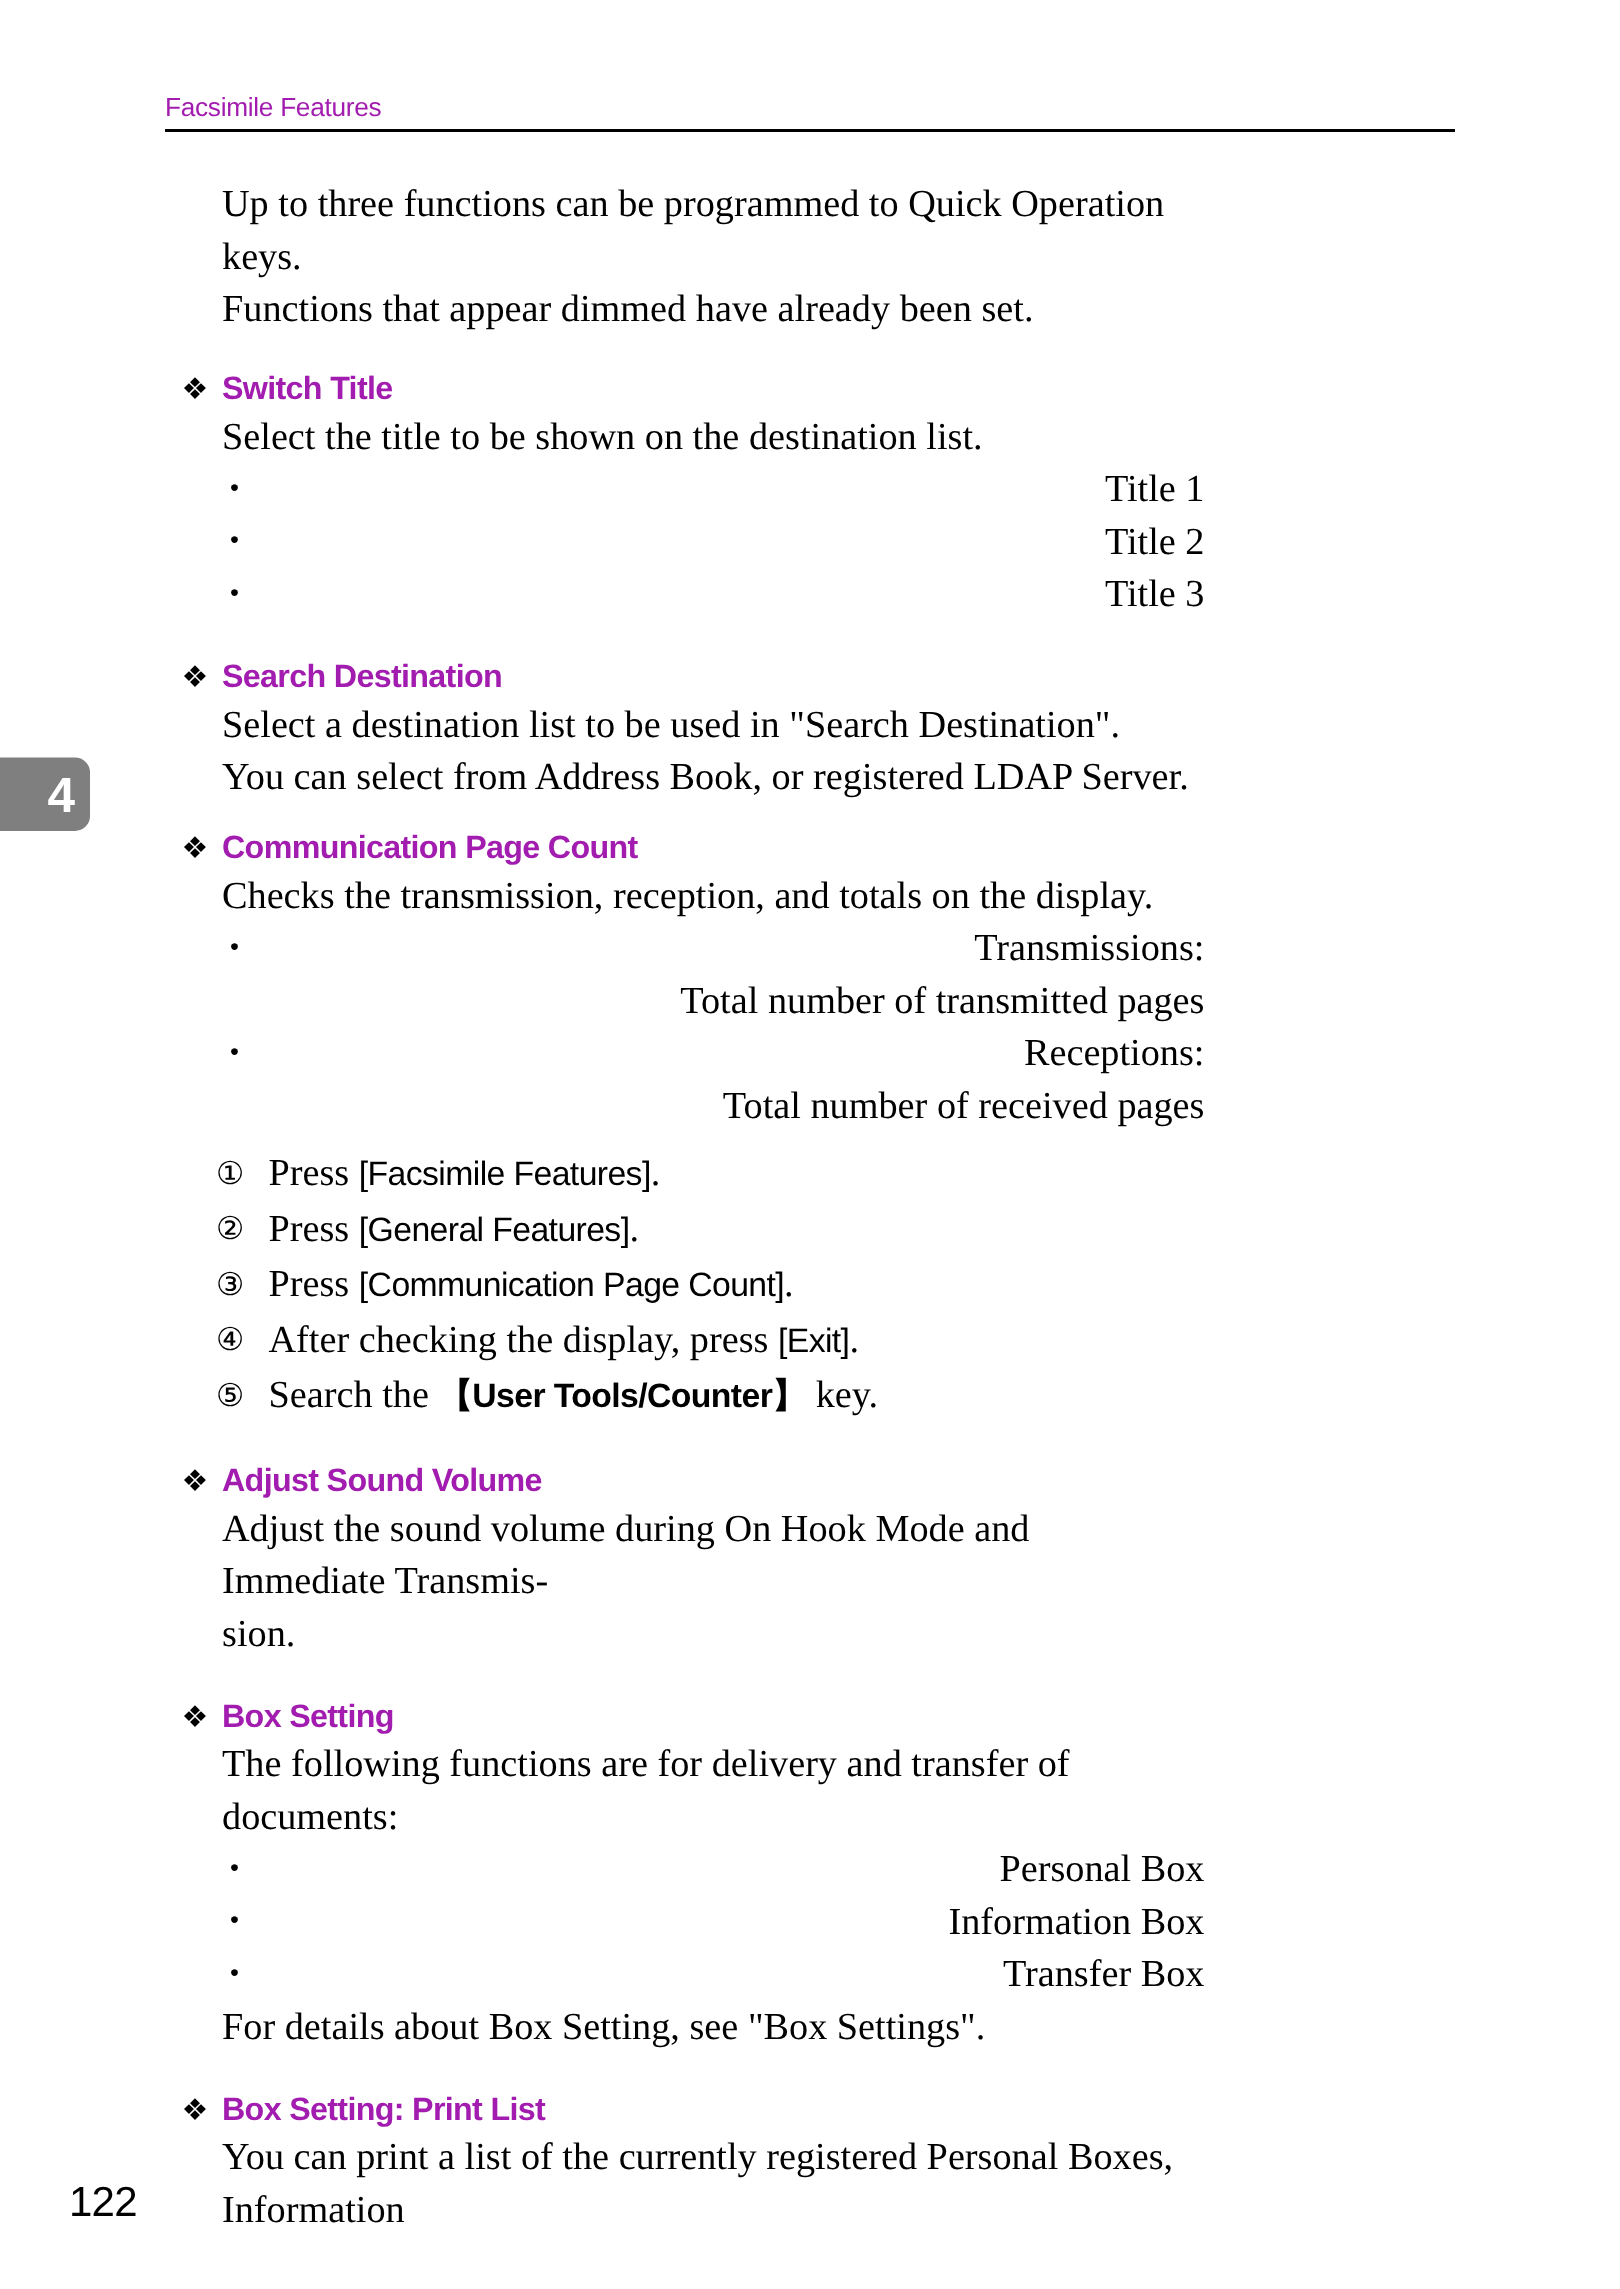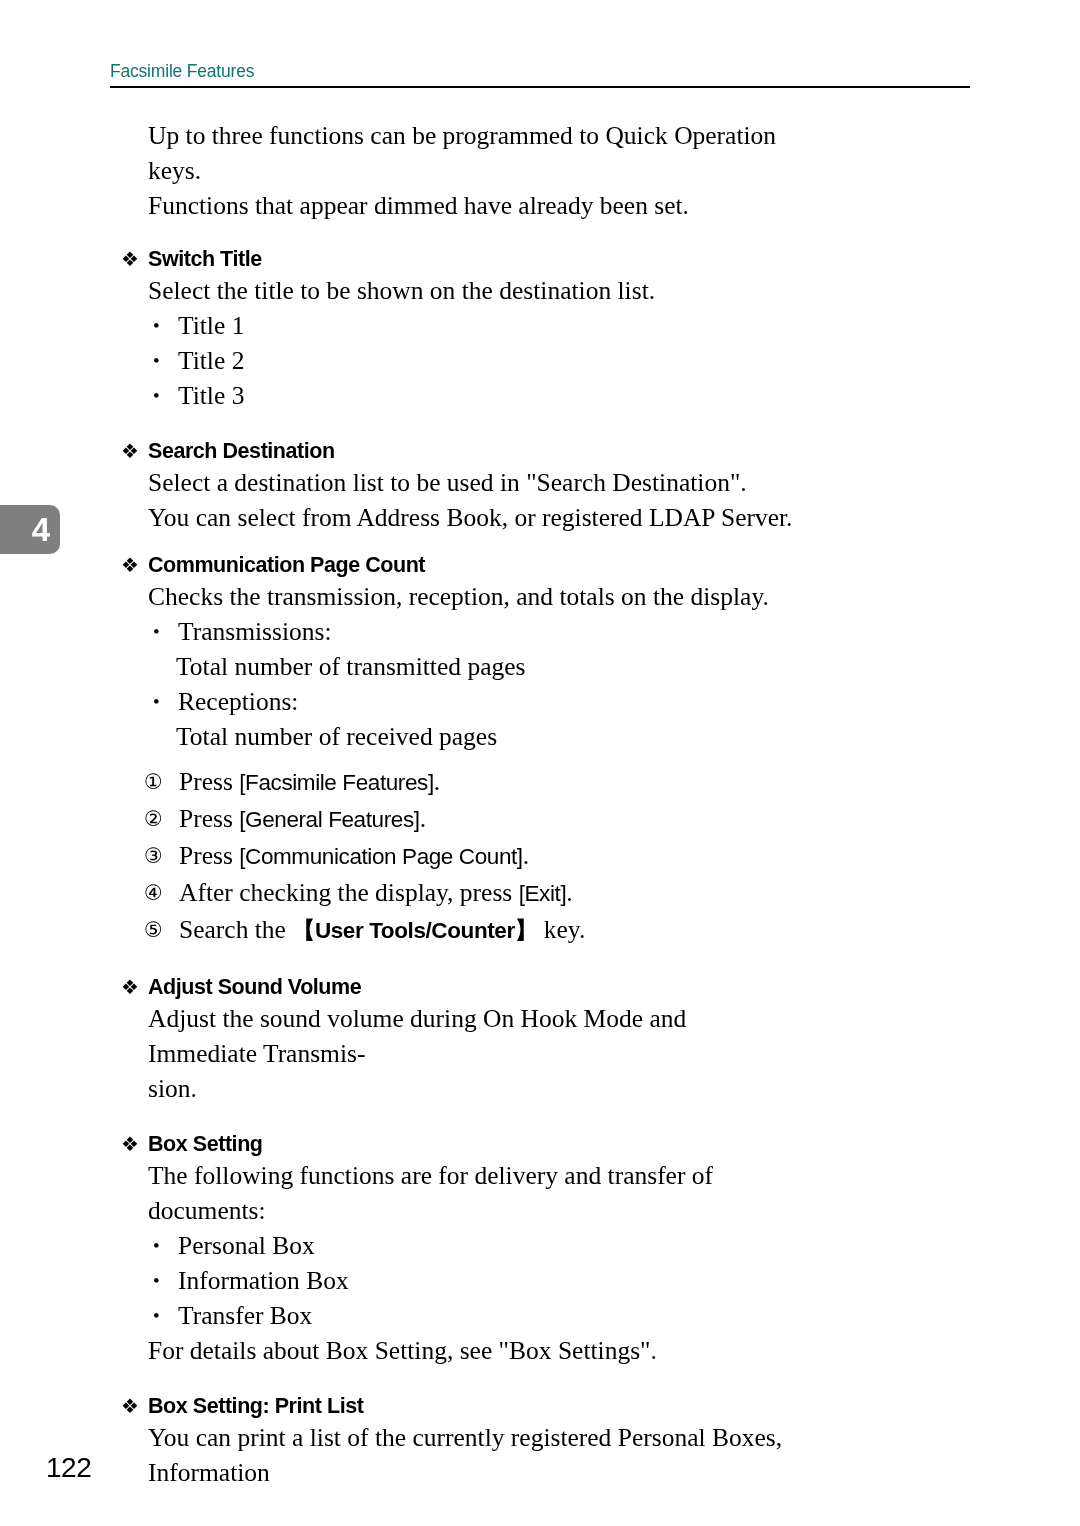--- a/index.html
+++ b/index.html
@@ -21,21 +21,21 @@
     position: absolute;
     left: 110px;
     top: 60px;
     width: 860px;
   }
   .page-header-text {
     font-family: "Liberation Sans", "DejaVu Sans", sans-serif;
     font-size: 17.5px;
     font-weight: 400;
     letter-spacing: -0.2px;
-    color: #0f766e;
+    color: #a21caf;
     line-height: 22px;
   }
   .page-header-rule {
     margin-top: 4px;
     border-top: 2.2px solid #000;
     width: 860px;
   }
 
   
   .chapter-tab {
@@ -94,34 +94,35 @@
     width: 27px;
     flex: 0 0 27px;
     color: #000;
   }
   .section-head .head-text {
     font-family: "Liberation Sans", "DejaVu Sans", sans-serif;
     font-weight: 700;
     font-size: 21.5px;
     line-height: 28px;
     letter-spacing: -0.45px;
-    color: #000000;
+    color: #a21caf;
   }
 
   
   .bullets {
     list-style: none;
     margin: 0;
     padding: 0 100px 0 152px;
   }
   .bullets li {
     position: relative;
     padding-left: 26px;
     font-size: 25.5px;
     line-height: 35px;
+    text-align: right;
   }
   .bullets li::before {
     content: "\2022";
     position: absolute;
     left: 1px;
     top: 0;
     font-size: 19px;
     line-height: 35px;
   }
   .bullets.spaced li { margin-bottom: 0px; }

